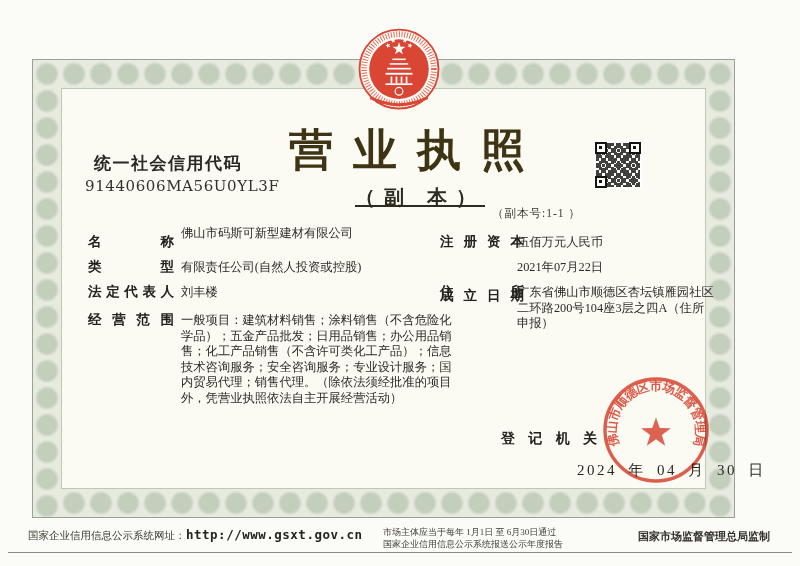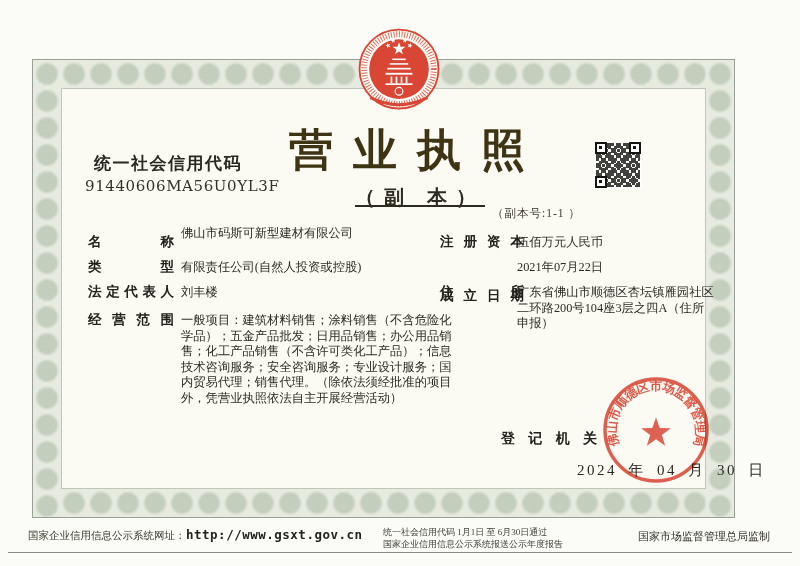--- a/index.html
+++ b/index.html
@@ -58,21 +58,21 @@
   .authority{left:501px;top:421px;width:96px;font-size:14px;font-weight:bold;
              text-align:justify;text-align-last:justify;color:#23211c;margin-top:9px;}
   .lic-date{left:577px;top:461px;font-size:15px;color:#2c2a24;letter-spacing:2.5px;word-spacing:5px;white-space:nowrap;z-index:3;}
   .seal{left:601px;top:375px;width:110px;height:110px;z-index:4;mix-blend-mode:multiply;opacity:.92;}
 
   
   .foot{font-size:10.5px;color:#3a382f;white-space:nowrap;}
   .foot-url{font-size:12.5px;font-weight:bold;font-family:"DejaVu Sans Mono",monospace;
             letter-spacing:0.5px;color:#262420;white-space:nowrap;}
   .foot-mid{font-size:9px;line-height:11.5px;color:#43413a;white-space:nowrap;}
-  .foot-right{font-size:11px;font-weight:normal;color:#33312a;white-space:nowrap;}
+  .foot-right{font-size:11px;font-weight:bold;color:#33312a;white-space:nowrap;}
   .bottom-rule{left:8px;right:8px;top:552px;height:0;border-top:1.2px solid #8b8b85;}
 </style>
 </head>
 <body>
 
 <div class="page">
 
   <div class="frame">
     <div class="scallop-h" style="top:0;"></div>
     <div class="scallop-h" style="bottom:0;"></div>
@@ -151,19 +151,19 @@
     <use href="#star5" transform="translate(55,58) scale(1.95)" fill="#da3f2d" opacity="0.88"></use>
     <path id="sealArc" d="M 18.7 71.9 A 40 40 0 1 1 91.3 71.9" fill="none"></path>
     <text font-size="12.5" fill="#da3f2d" opacity="0.92" font-weight="bold" font-family="Liberation Serif, DejaVu Serif, serif">
       <textPath href="#sealArc" startOffset="2" textLength="156">佛山市顺德区市场监督管理局</textPath>
     </text>
   </svg>
 
   <div class="abs foot" style="left:28px;top:529px;">国家企业信用信息公示系统网址：</div>
   <div class="abs foot-url" style="left:186px;top:527px;">http://www.gsxt.gov.cn</div>
   <div class="abs foot-mid" style="left:383px;top:527px;">
-    <div>统一社会信用代码 1月1日 至 6月30日通过</div>
+    <div>市场主体应当于每年 1月1日 至 6月30日通过</div>
     <div>国家企业信用信息公示系统报送公示年度报告</div>
   </div>
   <div class="abs foot-right" style="left:638px;top:529px;">国家市场监督管理总局监制</div>
   <div class="abs bottom-rule"></div>
 
 </div>
 
 </body></html>

